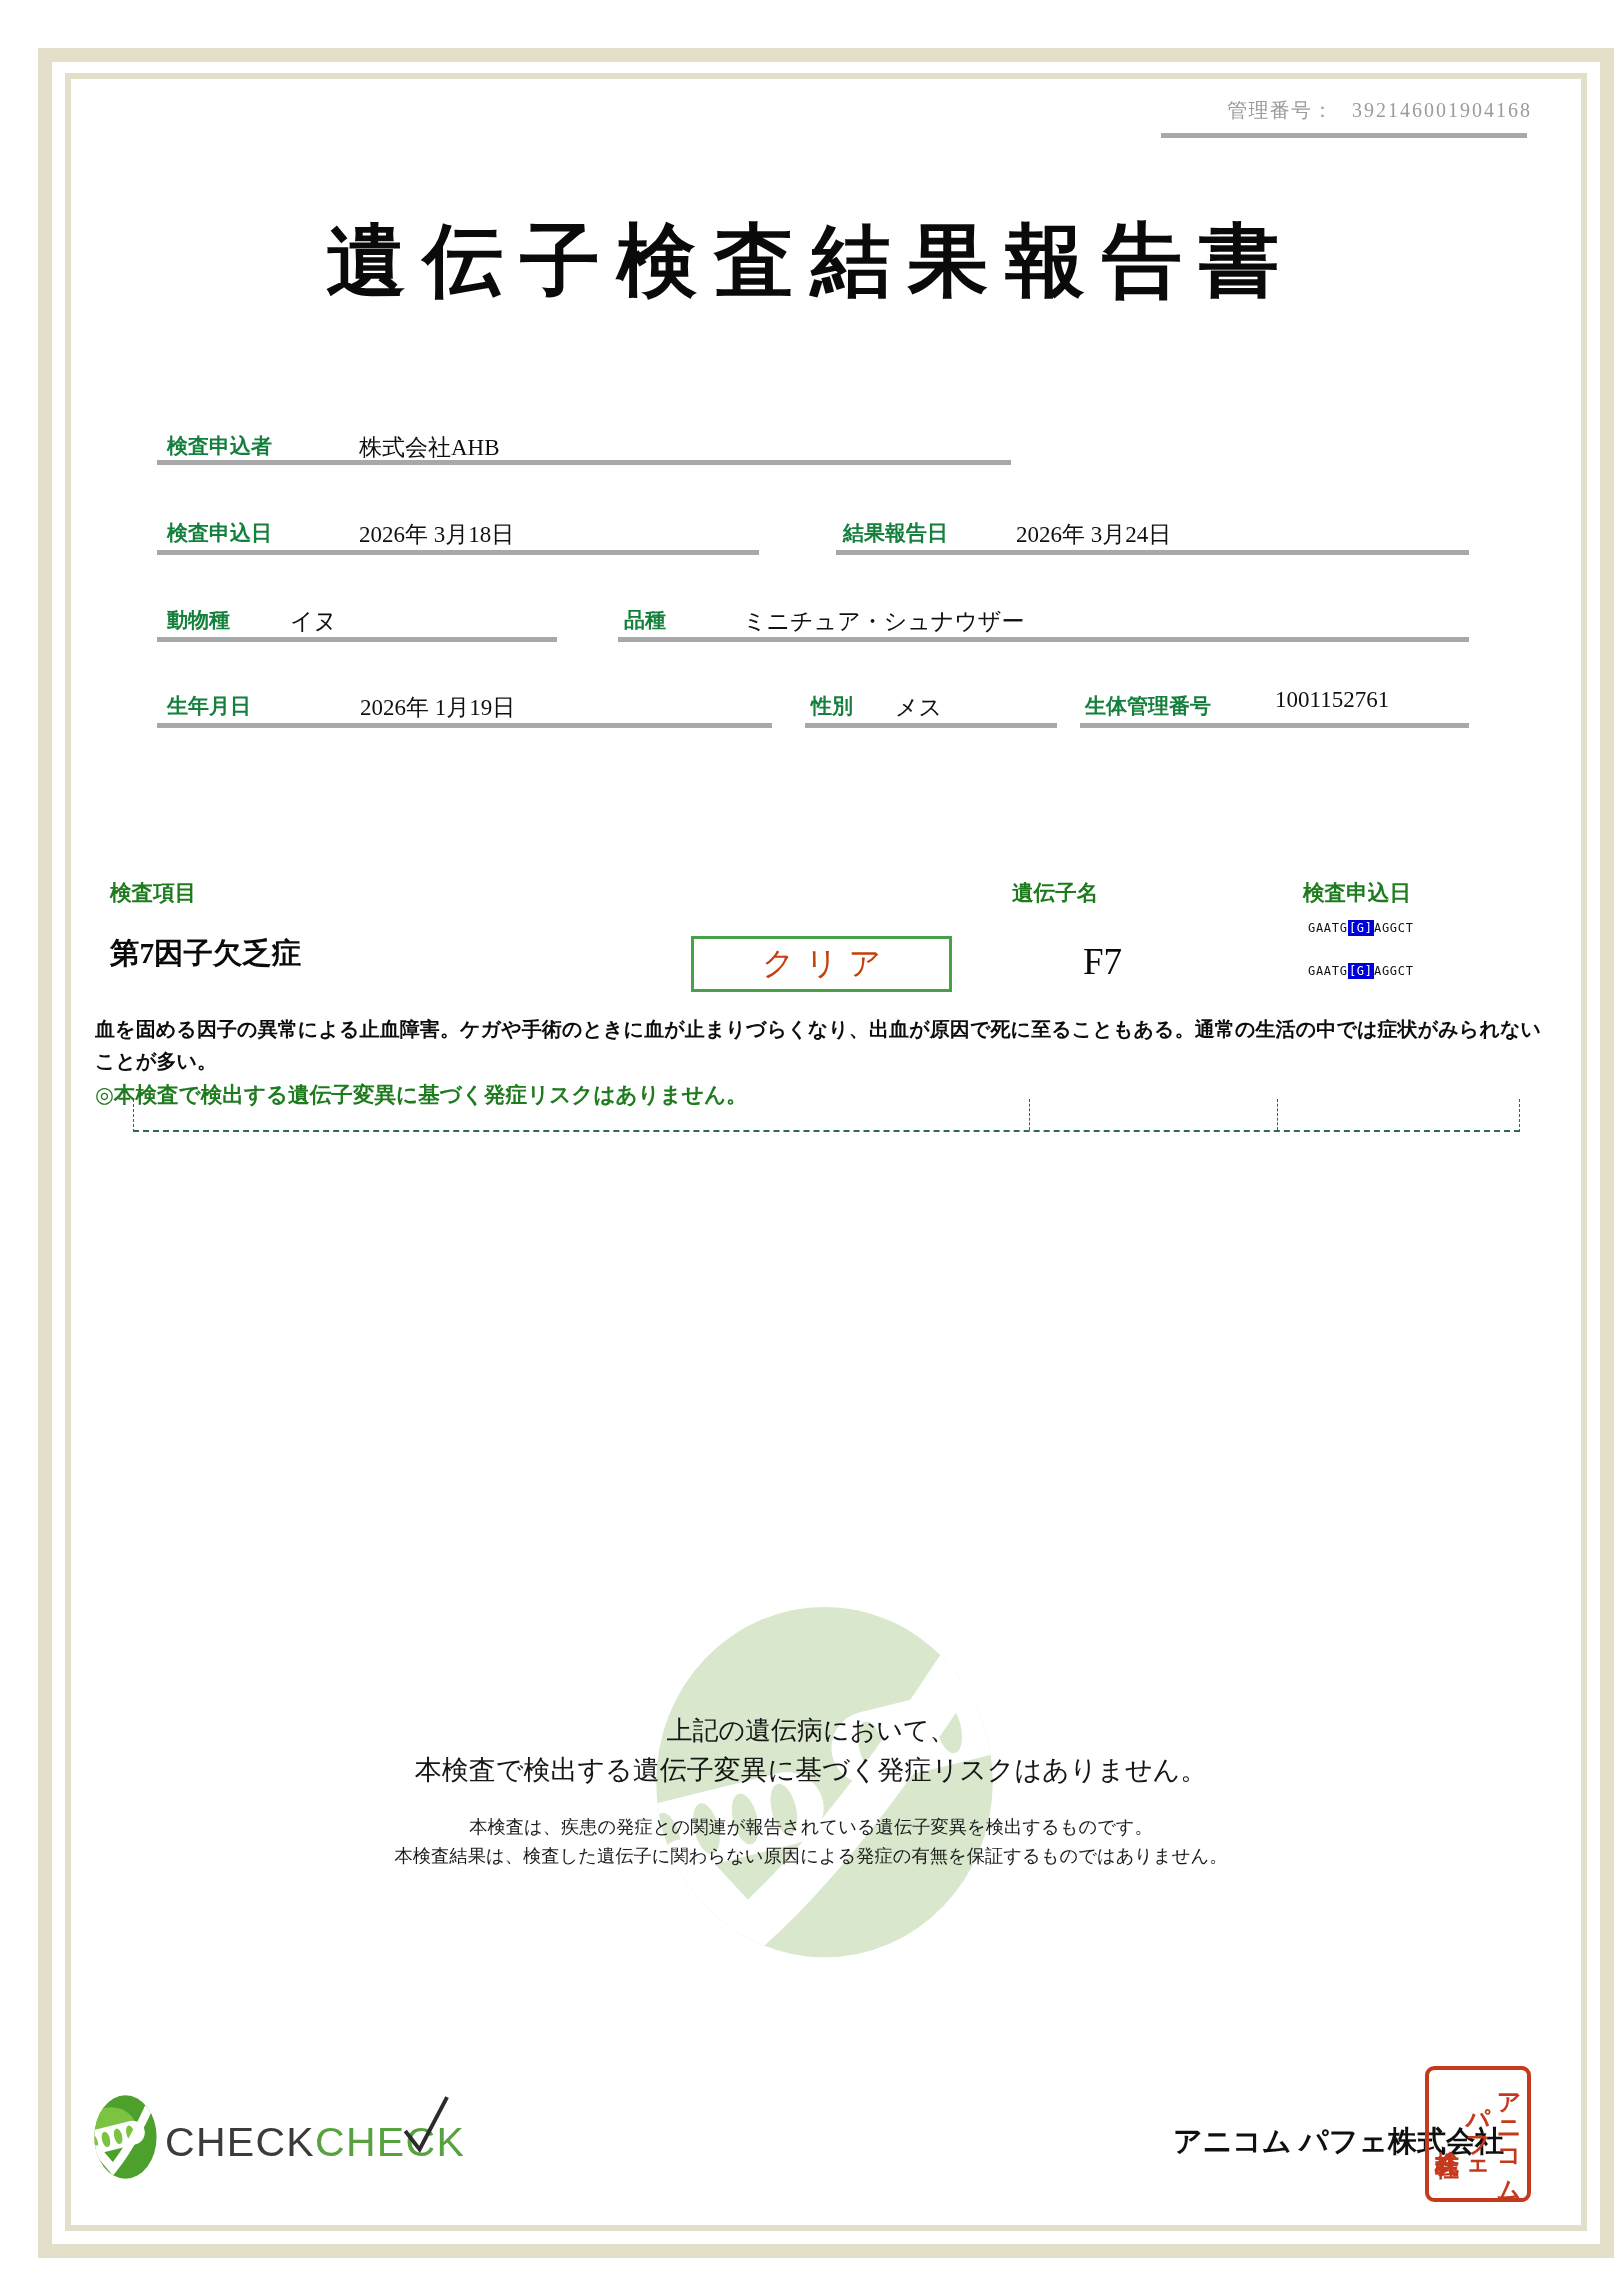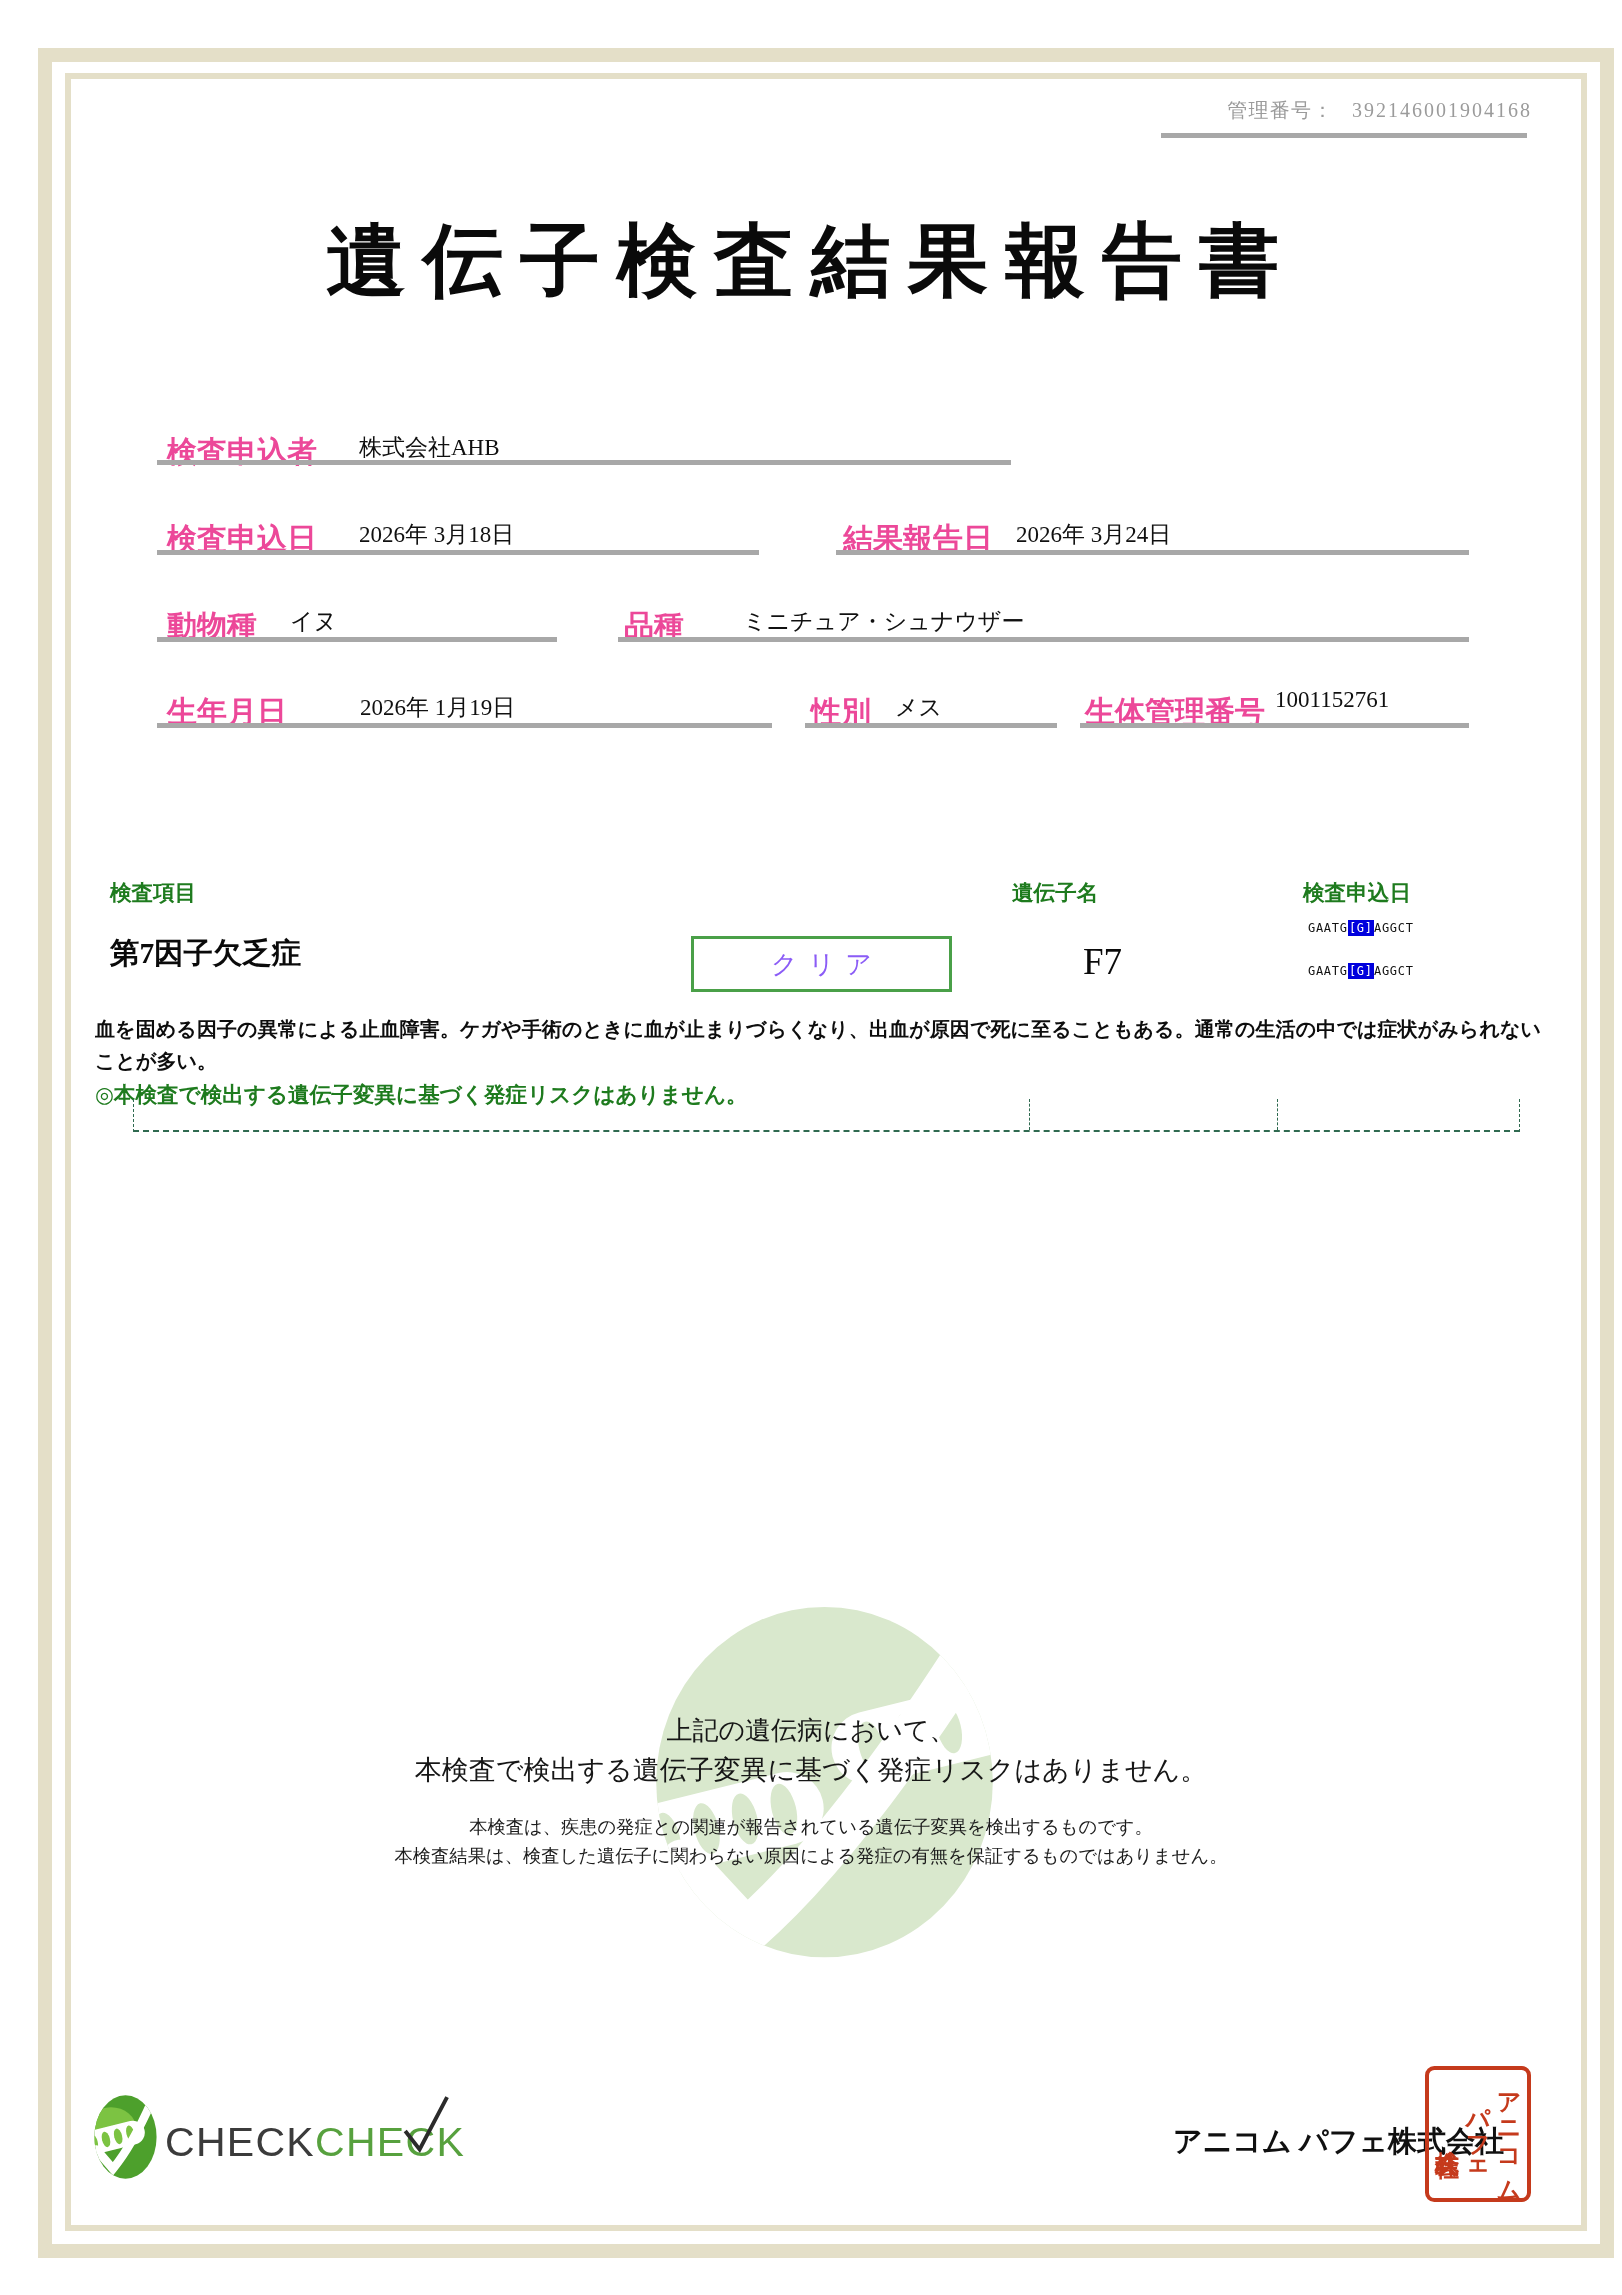--- a/index.html
+++ b/index.html
@@ -14,29 +14,29 @@
   .frame-inner{top:73px;left:65px;right:65px;bottom:64px;border:6.5px solid #e4dfc8;}
 
   
   .bar{height:4.6px;background:#a8a8a8;}
 
   .mgmt{top:97px;left:1080px;width:452px;text-align:right;font-size:20px;color:#9b9b9b;letter-spacing:1.3px;}
   .mgmt .num{letter-spacing:2px;margin-left:18.3px;}
 
   .title{top:208px;left:0;width:1622px;text-align:center;font-size:80px;font-weight:bold;color:#0a0a0a;letter-spacing:17px;white-space:nowrap;}
 
-  .flabel{font-size:30px;font-weight:bold;color:#ec4899;white-space:nowrap;}
+  .flabel{font-size:21px;font-weight:bold;color:#15803d;white-space:nowrap;}
   .fvalue{font-size:23px;color:#101010;white-space:nowrap;}
 
   .green-h{font-size:21.6px;font-weight:bold;color:#1e7b1e;white-space:nowrap;}
   .item-name{font-size:29.4px;font-weight:bold;color:#0a0a0a;white-space:nowrap;}
 
   .clear-box{top:936px;left:691px;width:255px;height:50px;border:3.3px solid #4aa048;
              display:flex;align-items:center;justify-content:center;}
-  .clear-box span{font-size:26px;color:#8b5cf6;letter-spacing:10.5px;padding-left:10.5px;}
+  .clear-box span{font-size:32px;color:#c2410c;letter-spacing:10.5px;padding-left:10.5px;}
 
   .gene{font-size:37px;color:#0a0a0a;}
 
   .seq{font-size:12px;color:#111;letter-spacing:0.7px;white-space:nowrap;margin-left:7px;}
   .seq .var{background:#0000dd;color:#ffffff;padding:0.7px 1.3px;}
 
   .desc{top:1013px;left:95px;width:1446px;font-size:20px;font-weight:bold;color:#0d0d0d;line-height:1.62;text-align:justify;}
   .risk{top:1080px;left:95px;width:1446px;font-size:21.6px;font-weight:bold;color:#1e7b1e;}
 
   .dashed-row{top:1099px;left:133px;width:1385px;height:31px;

